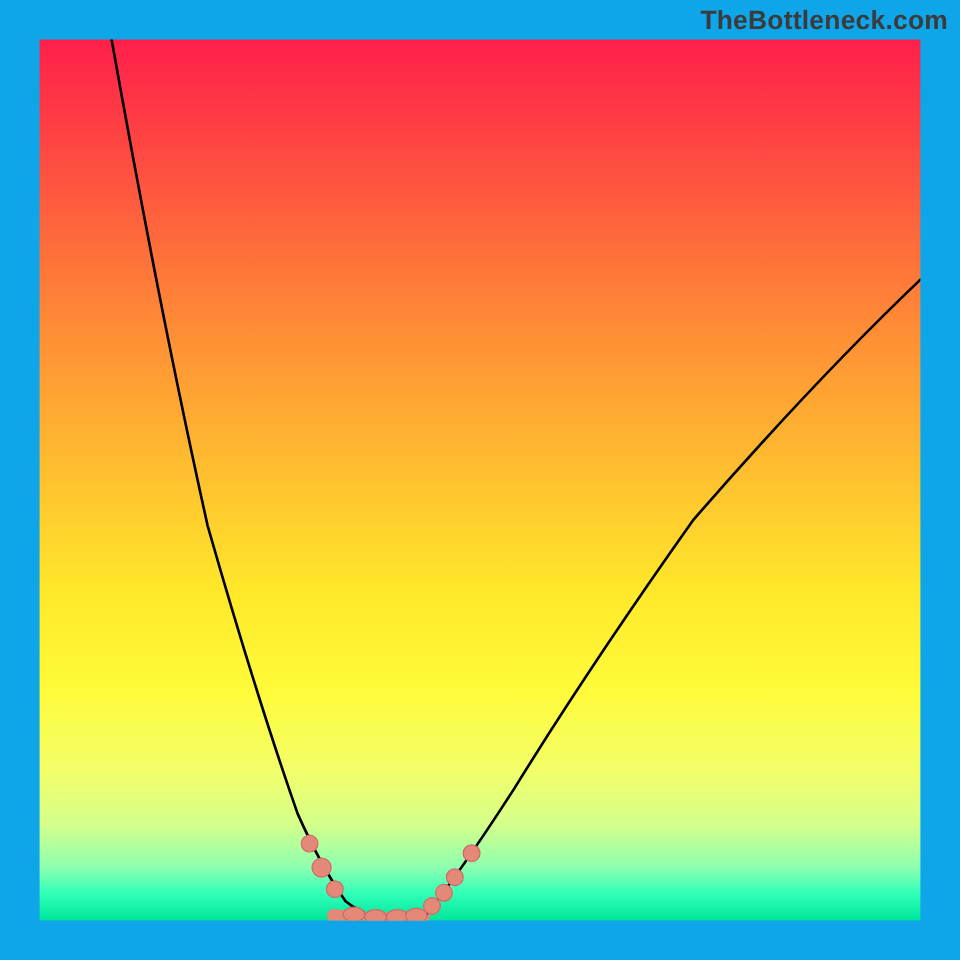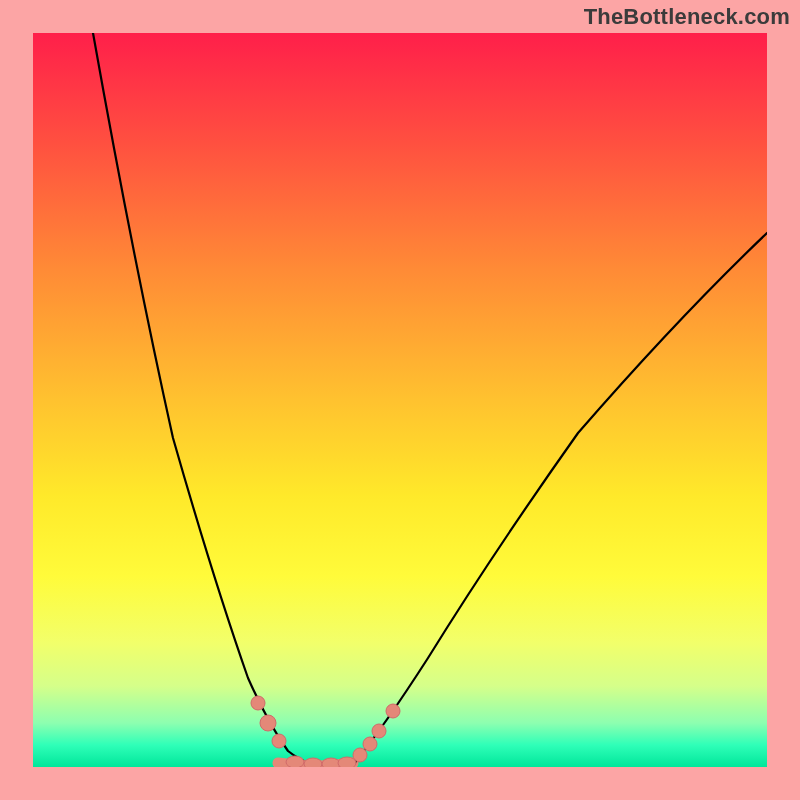--- a/index.html
+++ b/index.html
@@ -8,21 +8,21 @@
     width: 800px;
     height: 800px;
     background: #000;
     font-family: Arial, Helvetica, sans-serif;
     overflow: hidden;
   }
   .frame {
     position: relative;
     width: 800px;
     height: 800px;
-    background: #fca5a5;
+    background: #0ea5e9;
   }
   .watermark {
     position: absolute;
     top: 4px;
     right: 10px;
     color: #3b3b3b;
     font-size: 22px;
     font-weight: 600;
     letter-spacing: 0.2px;
     z-index: 5;

